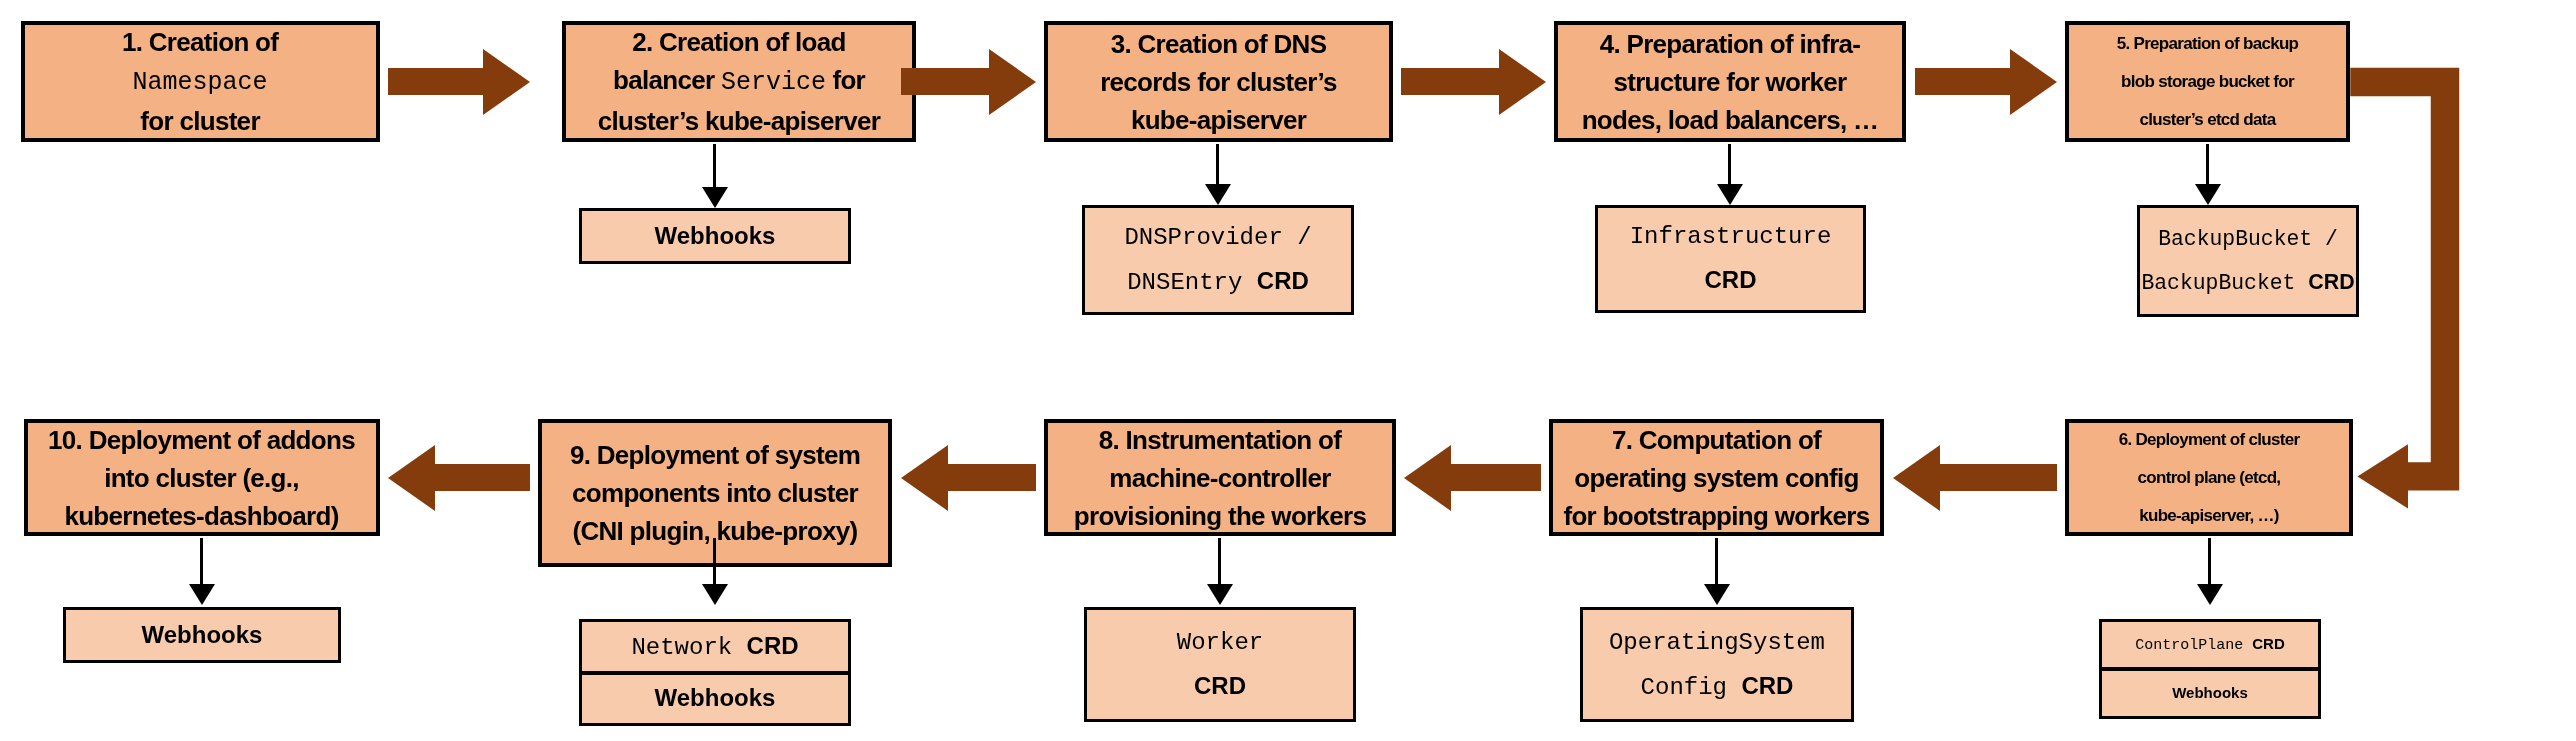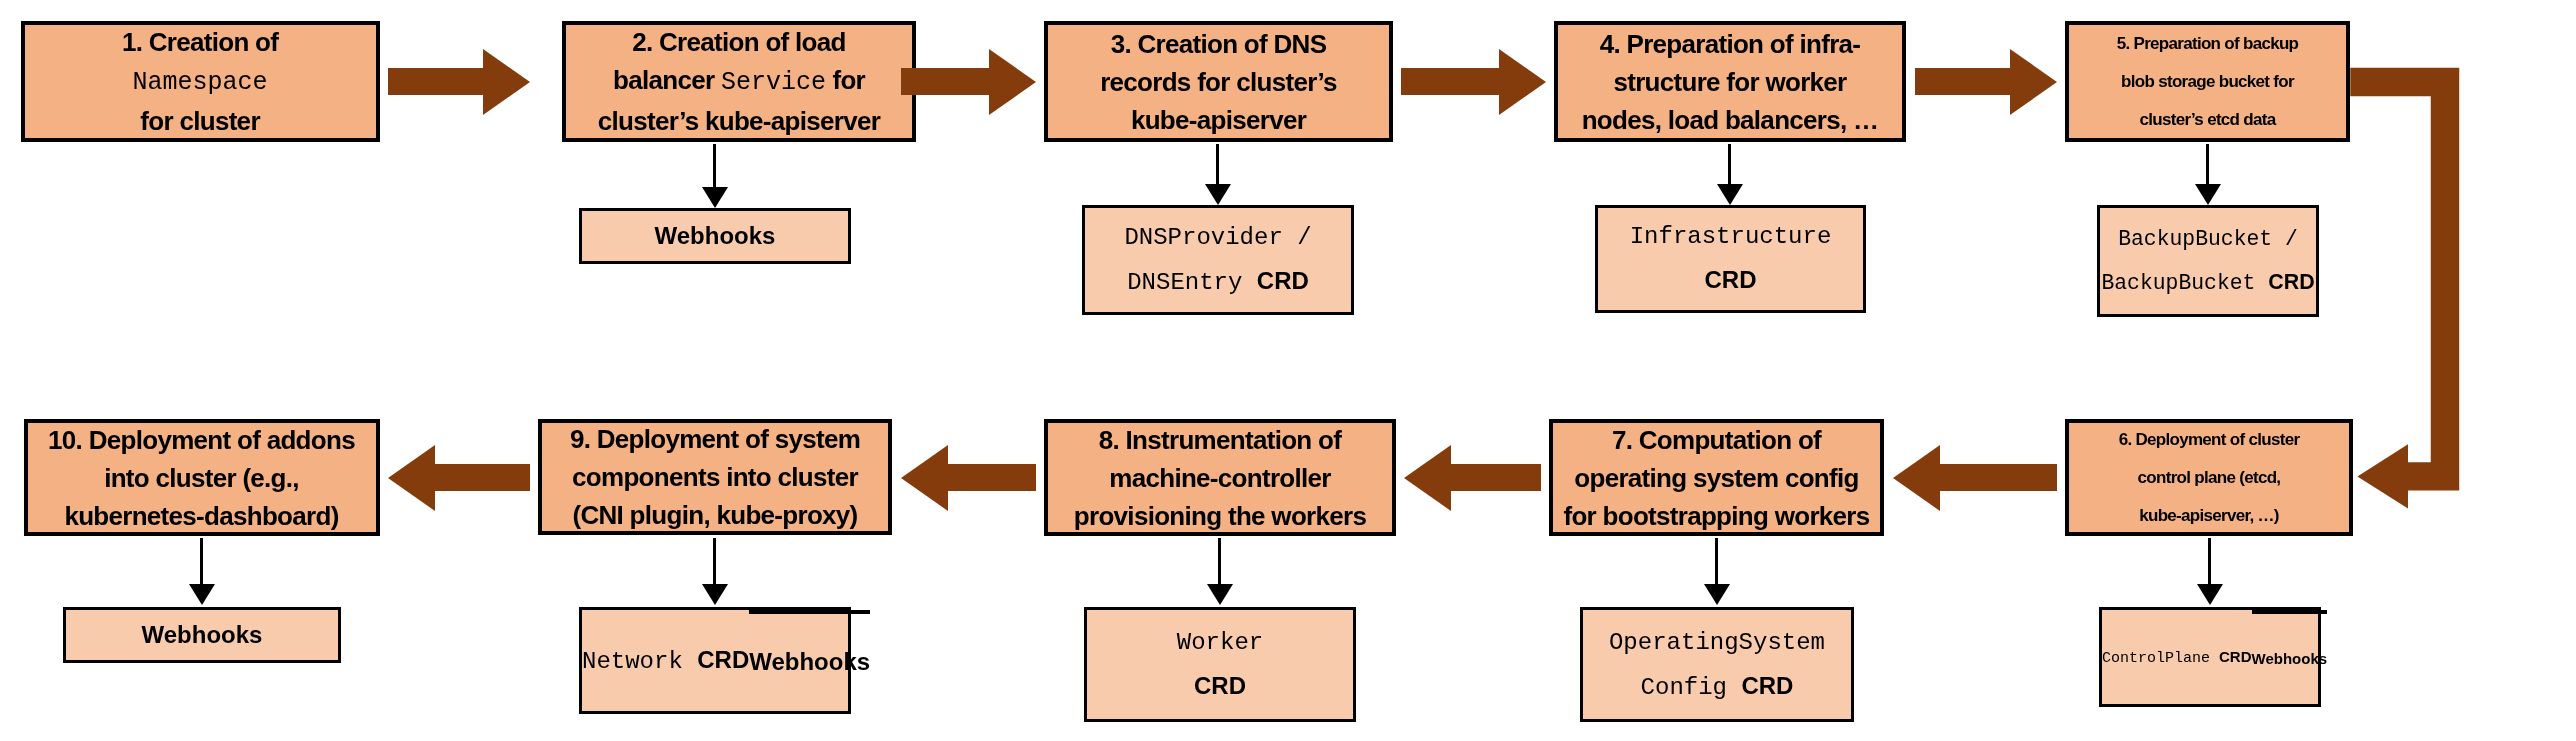--- a/index.html
+++ b/index.html
@@ -15,26 +15,26 @@
   .step-box .line{white-space:nowrap;}
   .step-box span.m{font-family:"Liberation Mono",monospace;font-weight:400;font-size:25px;letter-spacing:0;}
   .step-box span.b{font-weight:700;}
 
   
   .sub-box{position:absolute;background:var(--sub-fill,#F8CBAD);border:3.6px solid var(--border,#000);
     box-sizing:border-box;display:flex;flex-direction:column;justify-content:center;align-items:center;
     text-align:center;font-family:"Liberation Mono",monospace;font-weight:400;font-size:24px;line-height:43px;}
   .sub-box .line{white-space:nowrap;}
   .sub-box span.b,.stack span.b{font-family:"Liberation Sans",sans-serif;font-weight:700;}
-  .sub-box.narrow{font-size:21.4px;}
+  .sub-box.narrow{font-size:21.4px;margin-left:40px;}
 
   
   .stack{position:absolute;background:var(--sub-fill,#F8CBAD);border:3.6px solid var(--border,#000);
-    box-sizing:border-box;display:flex;flex-direction:row;
-    font-family:"Liberation Mono",monospace;font-size:24px;}
+    box-sizing:border-box;display:flex;flex-direction:column;
+    font-family:"Liberation Mono",monospace;font-size:24px;margin-top:12px;}
   .stack.narrow{font-size:15px;}
   .stack .row{flex:1;display:flex;justify-content:center;align-items:center;white-space:nowrap;}
   .stack .row + .row{border-top:4.3px solid var(--border,#000);}
 
   
   .harrow{position:absolute;height:66px;}
   .harrow .shaft{position:absolute;top:19px;height:27px;background:var(--arrow,#843C0C);}
   .harrow.right .shaft{left:0;right:44px;}
   .harrow.right .head{position:absolute;right:0;top:0;width:0;height:0;
     border-top:33px solid transparent;border-bottom:33px solid transparent;
@@ -136,21 +136,21 @@
   <div class="sub-box narrow" style="left:2097px;top:205px;width:222px;height:112px;">
       <div class="line"><span class="m">BackupBucket /</span></div>
       <div class="line"><span class="m">BackupBucket </span><span class="b">CRD</span></div>
     </div>
 
   <div class="step-box" style="left:23.5px;top:419px;width:356px;height:117px;">
       <div class="line"><span class="b">10. Deployment of addons</span></div>
       <div class="line"><span class="b">into cluster (e.g.,</span></div>
       <div class="line"><span class="b">kubernetes-dashboard)</span></div>
     </div>
-  <div class="step-box" style="left:538px;top:419px;width:354px;height:116px;">
+  <div class="step-box" style="left:538px;top:419px;width:354px;height:148px;">
       <div class="line"><span class="b">9. Deployment of system</span></div>
       <div class="line"><span class="b">components into cluster</span></div>
       <div class="line"><span class="b">(CNI plugin, kube-proxy)</span></div>
     </div>
   <div class="step-box" style="left:1044px;top:419px;width:352px;height:117px;">
       <div class="line"><span class="b">8. Instrumentation of</span></div>
       <div class="line"><span class="b">machine-controller</span></div>
       <div class="line"><span class="b">provisioning the workers</span></div>
     </div>
   <div class="step-box" style="left:1549px;top:419px;width:335px;height:117px;">

